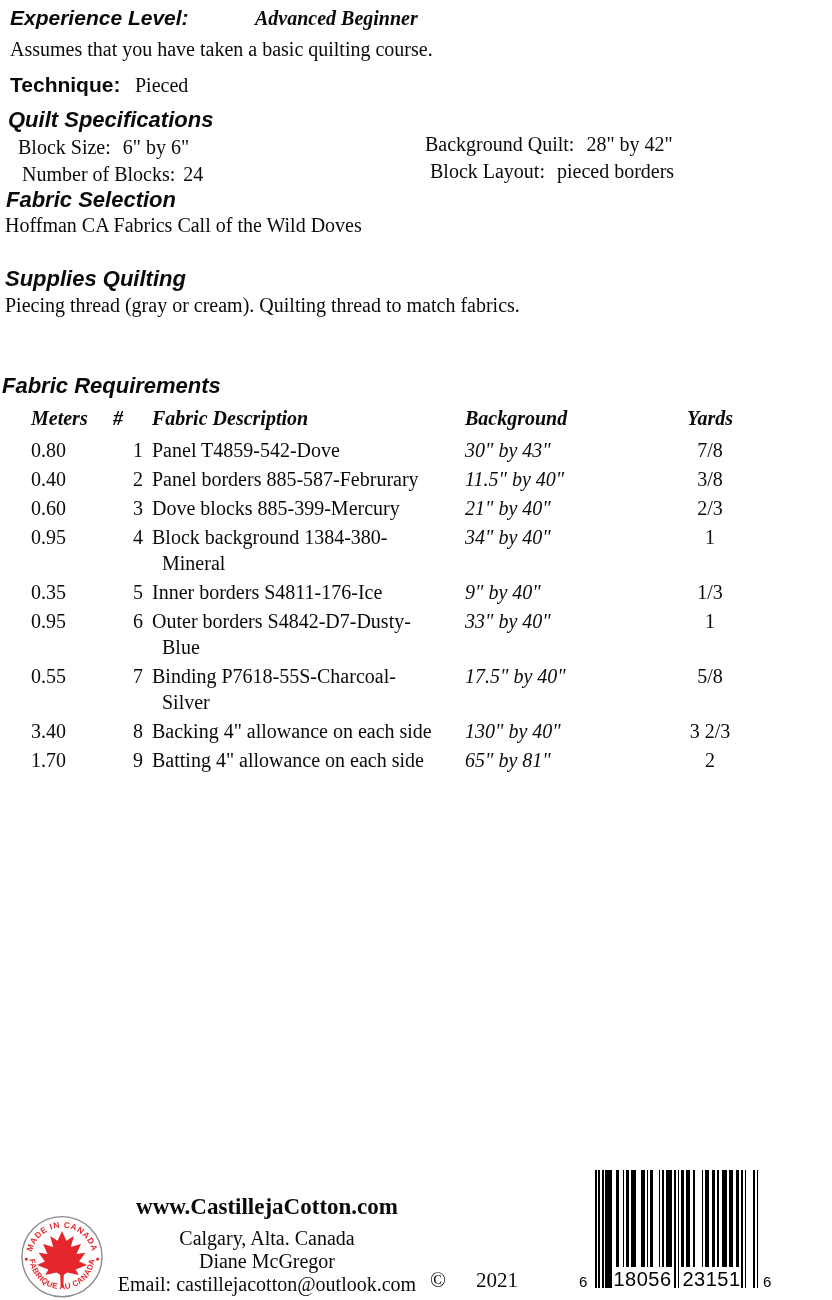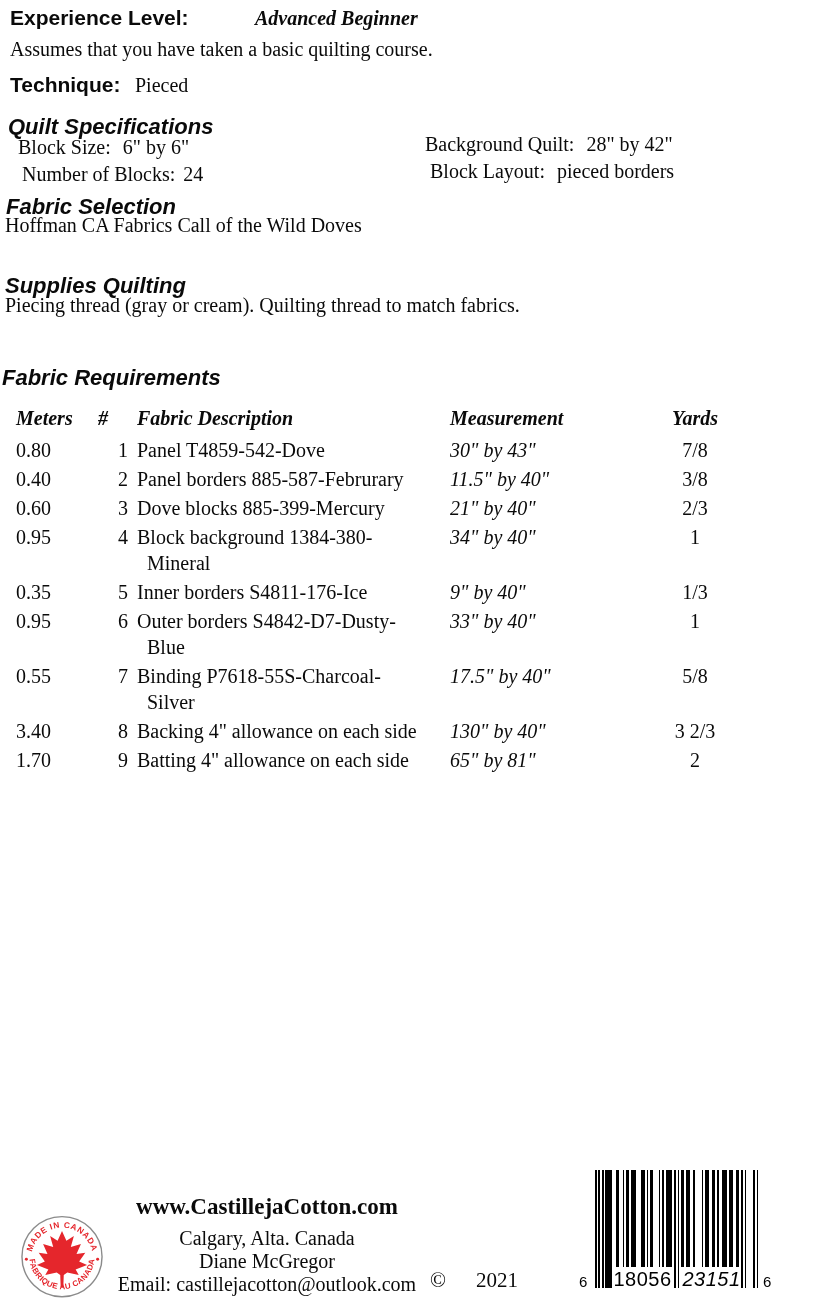--- a/index.html
+++ b/index.html
@@ -5,39 +5,39 @@
   html,body { margin:0; padding:0; background:#ffffff; }
   .page {
     position:relative; width:832px; height:1300px; background:#ffffff;
     font-family:"Liberation Serif", serif; color:#0a0a0a; overflow:hidden;
   }
   .abs { position:absolute; }
 
   
   .h-sans {
     font-family:"Liberation Sans", sans-serif;
-    font-weight:bold; font-style:italic; font-size:22px; white-space:nowrap;margin-top:7px;
+    font-weight:bold; font-style:italic; font-size:22px; white-space:nowrap;
   }
   .lbl-sans {
     font-family:"Liberation Sans", sans-serif;
     font-weight:bold; font-size:21px;
   }
-  .lbl-sans.it { }
+  .lbl-sans.it { font-style:italic; }
 
   .serif-20 { font-size:20px; white-space:nowrap; }
   .serif-bi { font-weight:bold; font-style:italic; font-size:20px; white-space:nowrap; }
 
   .exp-label { display:inline-block; width:245px; }
   .tech-label { display:inline-block; width:125px; }
 
   .spec-row { line-height:27px; white-space:nowrap; font-size:20px; }
   .spec-label { margin-right:12px; }
 
   
-  .ftable { width:664px; font-size:20px; }
+  .ftable { width:664px; font-size:20px;padding-left:15px; }
   .frow, .fhead {
     display:grid;
     grid-template-columns:80px 32px 322px 165px 160px;
     padding-left:16px;
     line-height:26px;
   }
   .frow { margin-bottom:3px; }
   .fhead { font-weight:bold; font-style:italic; margin-bottom:6px; }
   .c-meters { text-align:left; }
   .c-num { text-align:right; }
@@ -101,28 +101,28 @@
       <span class="spec-label">Block Layout:</span><span>pieced borders</span>
     </div>
   </div>
 
   <div class="abs h-sans" style="top:187px; left:6px;">Fabric Selection</div>
   <div class="abs serif-20" style="top:214px; left:5px;">Hoffman CA Fabrics Call of the Wild Doves</div>
 
   <div class="abs h-sans" style="top:266px; left:5px;">Supplies Quilting</div>
   <div class="abs serif-20" style="top:294px; left:5px;">Piecing thread (gray or cream). Quilting thread to match fabrics.</div>
 
-  <div class="abs h-sans" style="top:358px; left:2px;">Fabric Requirements</div>
+  <div class="abs h-sans" style="top:373px; left:2px;">Fabric Requirements</div>
 
   <div class="abs ftable" style="top:405px; left:0;">
     <div class="fhead">
       <div class="c-meters">Meters</div>
       <div class="c-num">#</div>
       <div class="c-desc">Fabric Description</div>
-      <div class="c-meas">Measurement</div>
+      <div class="c-meas">Background</div>
       <div class="c-yards">Yards</div>
     </div>
     <div>
     <div class="frow">
       <div class="c-meters">0.80</div>
       <div class="c-num">1</div>
       <div class="c-desc">Panel T4859-542-Dove</div>
       <div class="c-meas">30" by 43"</div>
       <div class="c-yards">7/8</div>
     </div>
@@ -270,17 +270,17 @@
         <div style="position: absolute; top: 0px; left: 135.88px; width: 1.72px; height: 97px; background: rgb(0, 0, 0);"></div>
         <div style="position: absolute; top: 0px; left: 141.04px; width: 1.72px; height: 97px; background: rgb(0, 0, 0);"></div>
         <div style="position: absolute; top: 0px; left: 142.76px; width: 1.72px; height: 97px; background: rgb(0, 0, 0);"></div>
         <div style="position: absolute; top: 0px; left: 146.2px; width: 1.72px; height: 118px; background: rgb(0, 0, 0);"></div>
         <div style="position: absolute; top: 0px; left: 149.64px; width: 1.72px; height: 118px; background: rgb(0, 0, 0);"></div>
         <div style="position: absolute; top: 0px; left: 158.24px; width: 1.72px; height: 118px; background: rgb(0, 0, 0);"></div>
         <div style="position: absolute; top: 0px; left: 161.68px; width: 1.72px; height: 118px; background: rgb(0, 0, 0);"></div>
       </div>
     <div class="bc-digit bc-outer" style="left:-16px;">6</div>
     <div class="bc-digit bc-inner" style="left:17px;">18056</div>
-    <div class="bc-digit bc-inner" style="left:86px;font-style:italic;">23151</div>
+    <div class="bc-digit bc-inner" style="left:86px;">23151</div>
     <div class="bc-digit bc-outer" style="left:168px;">6</div>
   </div>
 
 </div>
 
 </body></html>

